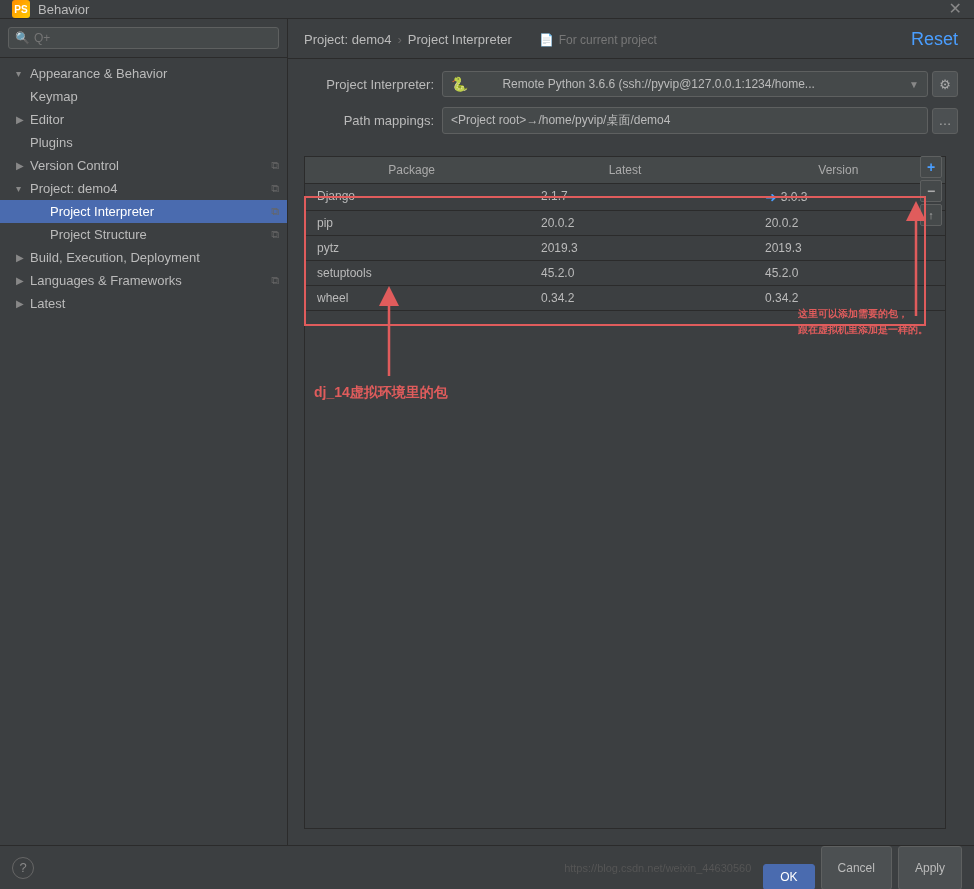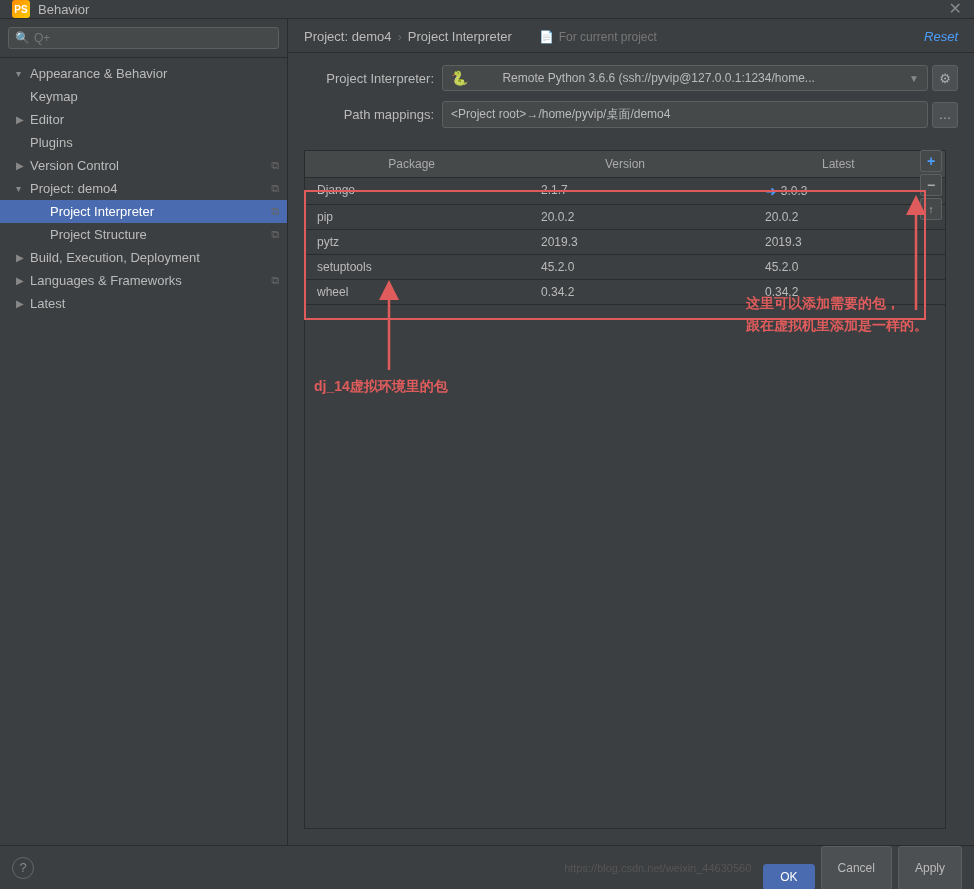--- a/index.html
+++ b/index.html
@@ -206,22 +206,21 @@
     .for-current {
       color: #777;
       font-size: 12px;
       display: flex;
       align-items: center;
       gap: 4px;
     }
     .reset-link {
       color: #4a9eff;
       cursor: pointer;
-      font-size: 13px;
-      font-style: italic;
+      font-size: 18px;
     }
 
     
     .settings-panel {
       padding: 12px 16px;
       flex-shrink: 0;
     }
     .field-row {
       display: flex;
       align-items: center;
@@ -508,22 +507,22 @@
         </div>
       </div>
     </div>
 
     <div class="packages-section">
       <div style="display:flex; gap:0; position:relative; flex:1; overflow:hidden;">
 
         <div class="table-container" style="margin-right:12px;">
           <div class="table-header">
             <div class="th">Package</div>
+            <div class="th">Latest</div>
             <div class="th">Version</div>
-            <div class="th">Latest</div>
           </div>
           <div class="table-body">
 
             <div class="table-row-item">
               <div class="td">Django</div>
               <div class="td">2.1.7</div>
               <div class="td update-arrow">
                 <span class="arrow-icon">➜</span>
                 <span>3.0.3</span>
               </div>
@@ -597,23 +596,23 @@
             <marker id="arrowhead2" markerWidth="8" markerHeight="8" refX="4" refY="4" orient="auto">
               <polygon points="0 0, 8 4, 0 8" fill="#e05c5c"></polygon>
             </marker>
           </defs>
           <line x1="70" y1="120" x2="70" y2="15" stroke="#e05c5c" stroke-width="2.5" marker-end="url(#arrowhead2)"></line>
         </svg>
 
         <div style="
           position: absolute;
           right: 30px;
-          top: 142px;
+          top: 150px;
           color: #e05c5c;
-          font-size: 14px;
+          font-size: 10px;
           font-weight: bold;
           pointer-events: none;
           z-index: 5;
           text-align: left;
           line-height: 1.6;
         ">
           <div>这里可以添加需要的包，</div>
           <div>跟在虚拟机里添加是一样的。</div>
         </div>
 

